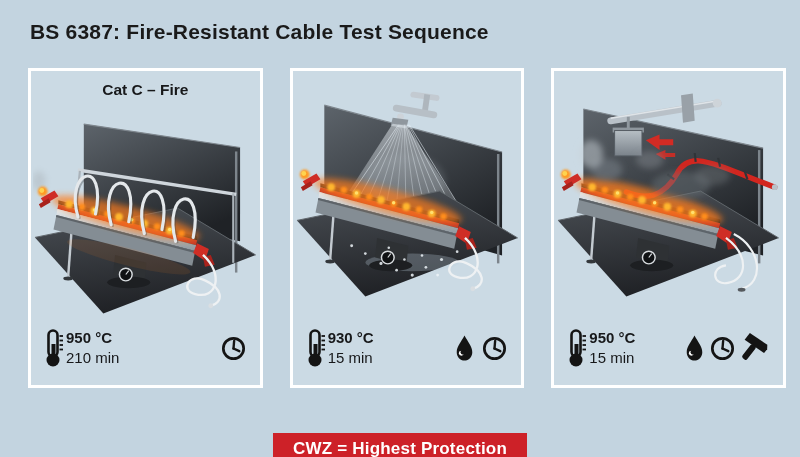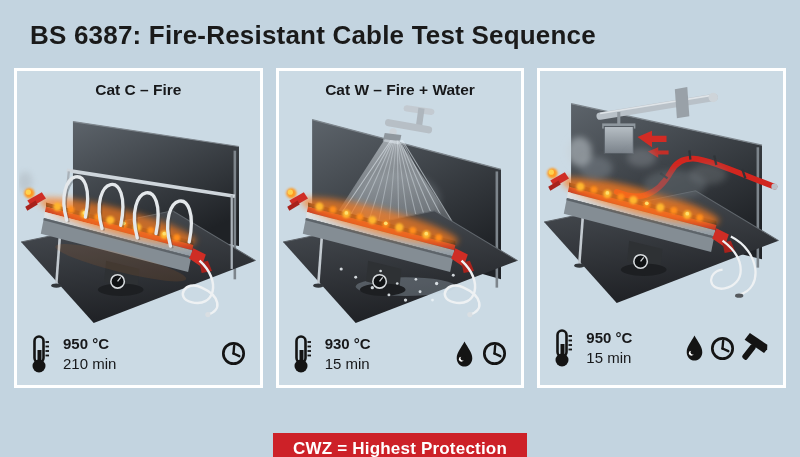--- a/index.html
+++ b/index.html
@@ -4,43 +4,43 @@
 <style>
   html,body{margin:0;padding:0;}
   .page{
     position:relative;width:800px;height:457px;overflow:hidden;
     background:#c3d4e0;
     font-family:"Liberation Sans", sans-serif;
     color:#17181a;
   }
   .main-title{
     position:absolute;left:30px;top:20px;
-    font-size:26px;font-weight:bold;letter-spacing:.2px;color:#1a1a1a;
+    font-size:21px;font-weight:bold;letter-spacing:.2px;color:#1a1a1a;
   }
   .panels{
     position:absolute;left:14px;top:68px;width:772px;height:320px;
     display:flex;gap:13px;
   }
   .panel{
     flex:1 1 0;box-sizing:border-box;
     background:#cbdae4;border:3.5px solid #ffffff;
-    display:flex;flex-direction:column;
+    display:flex;flex-direction:column;margin-left:14px;
   }
   .panel-title{
     text-align:center;font-size:15.5px;font-weight:bold;
     padding-top:10px;height:24px;flex:0 0 auto;color:#17181a;
   }
   .illus{flex:1 1 auto;margin:0 2px;position:relative;}
   .illus svg{width:100%;height:100%;display:block;}
   .panel-footer{
     flex:0 0 auto;height:58px;
     display:flex;align-items:center;justify-content:space-between;
     padding:0 13px 8px 11px;
   }
-  .spec{display:flex;align-items:center;gap:11px;}
+  .spec{display:flex;align-items:center;gap:0;}
   .spec-text{line-height:1.35;}
   .spec-temp{font-size:15px;font-weight:bold;}
   .spec-dur{font-size:15px;}
   .badge-icons{display:flex;align-items:center;gap:6px;}
   .banner{
     position:absolute;top:401px;left:50%;transform:translateX(-50%);
     background:#cd2128;color:#ffffff;
     font-size:17px;font-weight:bold;letter-spacing:.2px;
     padding:6px 20px;white-space:nowrap;margin-top:32px;
   }
@@ -166,21 +166,20 @@
           <svg width="27" height="27" viewBox="0 0 26 26">
             <circle cx="13" cy="13" r="9.8" fill="none" stroke="#141414" stroke-width="2.6"></circle>
             <line x1="13" y1="13" x2="13.6" y2="5.8" stroke="#141414" stroke-width="2.3" stroke-linecap="round"></line>
             <line x1="13" y1="13" x2="18.6" y2="15.6" stroke="#141414" stroke-width="2.3" stroke-linecap="round"></line>
           </svg>
         </div>
       </div>
     </div>
 
     <div class="panel">
-      <div class="panel-title">Cat W – Fire + Water</div>
       <div class="illus">
         <svg viewBox="0 0 230 212" preserveAspectRatio="xMidYMid meet">
           <defs>
             <linearGradient id="p2bd" x1="0" y1="0" x2=".6" y2="1">
               <stop offset="0" stop-color="#5d646b"></stop>
                 <stop offset="1" stop-color="#1f2226"></stop>
             </linearGradient>
             <linearGradient id="p2fl" x1="0" y1="0" x2=".25" y2="1">
               <stop offset="0" stop-color="#4b5056"></stop>
                 <stop offset="1" stop-color="#202226"></stop>

